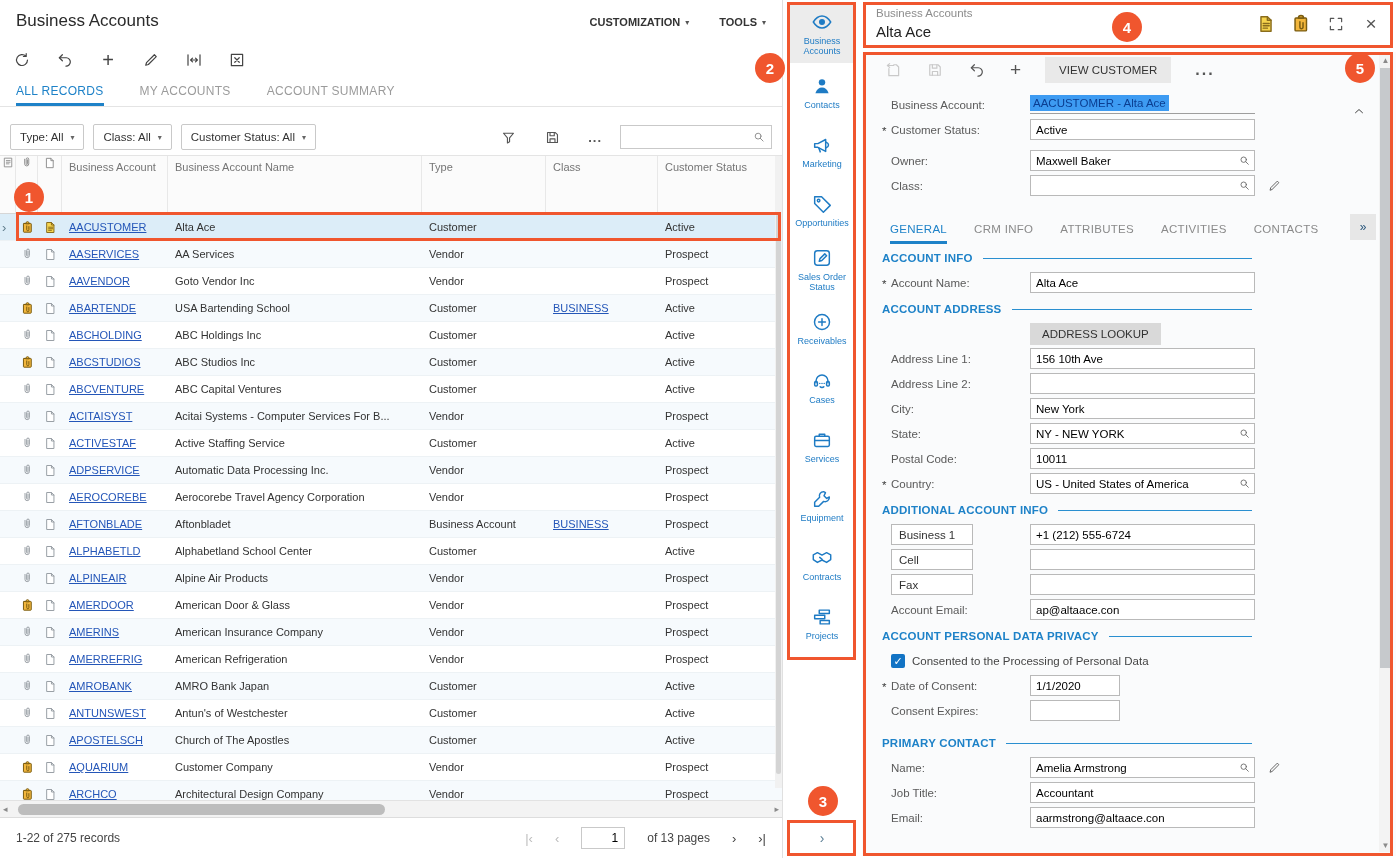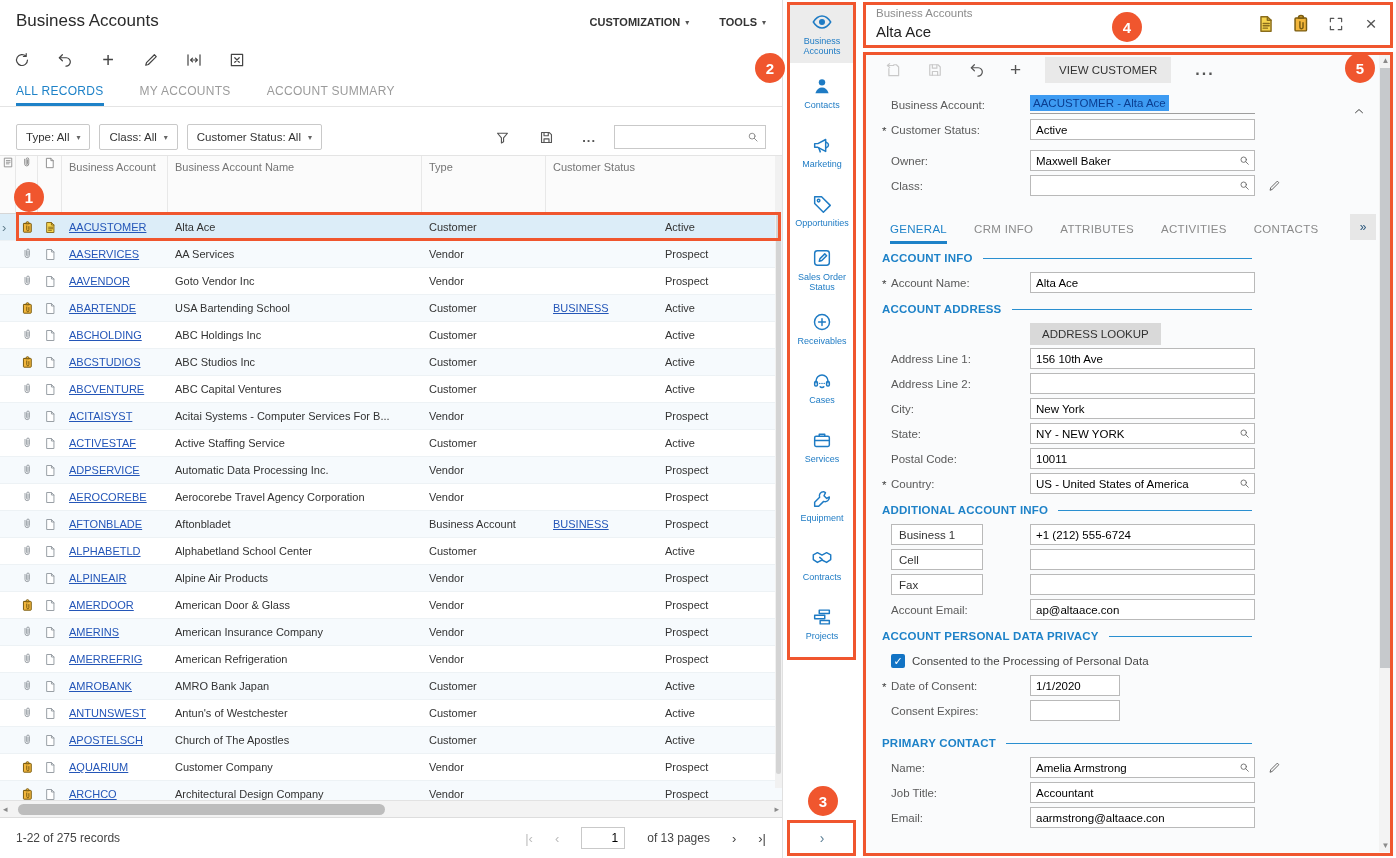--- a/index.html
+++ b/index.html
@@ -11,21 +11,21 @@
   #left-pane{position:absolute;left:0;top:0;width:782px;height:858px;background:#fff;border-right:1px solid #e2e2e2;}
   .lp-title{position:absolute;left:16px;top:11px;font-size:17px;color:#2b2b2b;}
   .lp-menus{position:absolute;right:16px;top:16px;display:flex;gap:30px;}
   .menu-item{font-size:11px;font-weight:bold;color:#333;display:flex;align-items:center;gap:5px;cursor:pointer;}
   .menu-item .car{font-size:8px;color:#555;}
   .lp-toolbar{position:absolute;left:12px;top:50px;display:flex;gap:23px;align-items:center;}
   .tool-btn{width:20px;height:20px;display:flex;align-items:center;justify-content:center;color:#444;}
   .lp-tabs{position:absolute;left:0;top:76px;width:782px;height:31px;border-bottom:1px solid #e4e4e4;display:flex;gap:36px;padding-left:16px;box-sizing:border-box;}
   .lp-tab{font-size:12px;color:#9b9b9b;letter-spacing:.3px;padding-top:8px;height:100%;box-sizing:border-box;cursor:pointer;}
   .lp-tab.active{color:#1e82c8;border-bottom:3px solid #1e82c8;}
-  .lp-filters{position:absolute;left:0;top:119px;width:782px;height:37px;border-bottom:1px solid #e4e4e4;display:flex;align-items:center;padding:0 16px;box-sizing:border-box;gap:9px;}
+  .lp-filters{position:absolute;left:0;top:119px;width:782px;height:37px;border-bottom:1px solid #e4e4e4;display:flex;align-items:center;padding:0 10px;box-sizing:border-box;gap:9px;}
   .chip{border:1px solid #c9c9c9;border-radius:2px;height:24px;display:flex;align-items:center;padding:0 9px;font-size:11.5px;color:#333;gap:7px;background:#fff;cursor:pointer;}
   .chip .car{font-size:8px;color:#666;}
   .f-spacer{flex:1;}
   .fic{margin:0 9px;color:#555;cursor:pointer;}
   .dots3{font-weight:bold;color:#555;letter-spacing:1px;font-size:13px;margin:0 9px;cursor:pointer;}
   .search-box{width:152px;height:24px;border:1px solid #c9c9c9;background:#fff;display:flex;align-items:center;box-sizing:border-box;padding:0 5px;}
   .search-box input{border:none;outline:none;flex:1;width:10px;font-size:11.5px;font-family:inherit;}
 
   
   .grid{position:absolute;left:0;top:156px;width:782px;}
@@ -91,21 +91,21 @@
   .ctl-ic{position:absolute;right:4px;top:4px;color:#666;pointer-events:auto;cursor:pointer;}
   .after-pencil{margin-left:12px;color:#666;cursor:pointer;}
   .sel-text{display:inline-block;background:#3d9bf2;color:#0b3e91;padding:0 3px;height:16px;line-height:16px;}
   .ba-underline{width:225px;border-bottom:1px solid #9e9e9e;padding-bottom:2px;box-sizing:border-box;}
   .rp-tabs{display:flex;gap:27px;height:38px;align-items:flex-end;padding-left:8px;position:relative;margin-top:8px;}
   .rp-tab{font-size:11.5px;color:#8a8a8a;letter-spacing:.3px;padding-bottom:9px;cursor:pointer;}
   .rp-tab.active{color:#1e82c8;border-bottom:3px solid #1e82c8;padding-bottom:6px;}
   .more-tabs{position:absolute;right:-14px;bottom:4px;width:26px;height:26px;background:#e7e7e7;display:flex;align-items:center;justify-content:center;color:#2a577d;font-size:12px;cursor:pointer;}
   .sec{display:flex;align-items:center;height:24px;color:#1e82c8;font-size:11.5px;font-weight:bold;letter-spacing:.2px;margin-top:2px;}
   .sec .line{height:1px;background:#2a8fd0;flex:1;margin:0 110px 0 10px;}
-  .typ-box{width:92px;height:21px;border:1px solid #b9b9b9;background:#fff;display:flex;align-items:center;padding:7px 7px;box-sizing:border-box;margin-left:9px;color:#333;}
+  .typ-box{width:82px;height:21px;border:1px solid #b9b9b9;background:#fff;display:flex;align-items:center;padding:7px 7px;box-sizing:border-box;margin-left:9px;color:#333;}
   .lookup-btn{background:#d9d9d9;height:22px;padding:0 12px;display:flex;align-items:center;font-size:11.5px;color:#333;cursor:pointer;}
   .cbx{width:14px;height:14px;background:#1273c4;color:#fff;font-size:11px;line-height:14px;text-align:center;border-radius:2px;margin-right:7px;flex:none;cursor:pointer;}
   .cbx-label{color:#454545;}
   .collapse-chev{position:absolute;right:30px;top:52px;color:#333;cursor:pointer;}
 
   
   .abox{position:absolute;border:3px solid #f0562e;pointer-events:none;z-index:40;box-sizing:border-box;}
   .badge{position:absolute;width:30px;height:30px;border-radius:50%;background:#f0562e;color:#fff;font-size:15px;font-weight:bold;
          display:flex;align-items:center;justify-content:center;z-index:50;pointer-events:none;}
 </style>
@@ -220,20 +220,21 @@
           <span>
             <svg width="14" height="14" viewBox="0 0 24 24" fill="none" stroke="#8a8a8a" stroke-width="1.6" stroke-linecap="round" stroke-linejoin="round">
               <path d="M6.5 4h7l4 4v12h-11z" fill="#fff"></path>
               <path d="M13.5 4v4h4"></path>
             </svg>
           </span>
         </div>
       <div class="gh w-acct">Business Account</div>
       <div class="gh w-name">Business Account Name</div>
       <div class="gh w-type">Type</div>
+      <div class="gh w-cls">Class</div>
       <div class="gh w-status" style="border-right:none">Customer Status</div>
     </div>
     <div id="grid-body">
         <div class="grow selected">
           <div class="gc w-sel">
             <span class="rowptr">›</span>
           </div>
           <div class="gc w-clip">
             <svg width="15" height="15" viewBox="0 0 24 24" fill="none" stroke="#9aa0a6" stroke-width="1.6" stroke-linecap="round" stroke-linejoin="round">
               <rect x="5.5" y="5.5" width="12.5" height="14" rx="1" fill="#f2b63c" stroke="#7a5c10"></rect>

